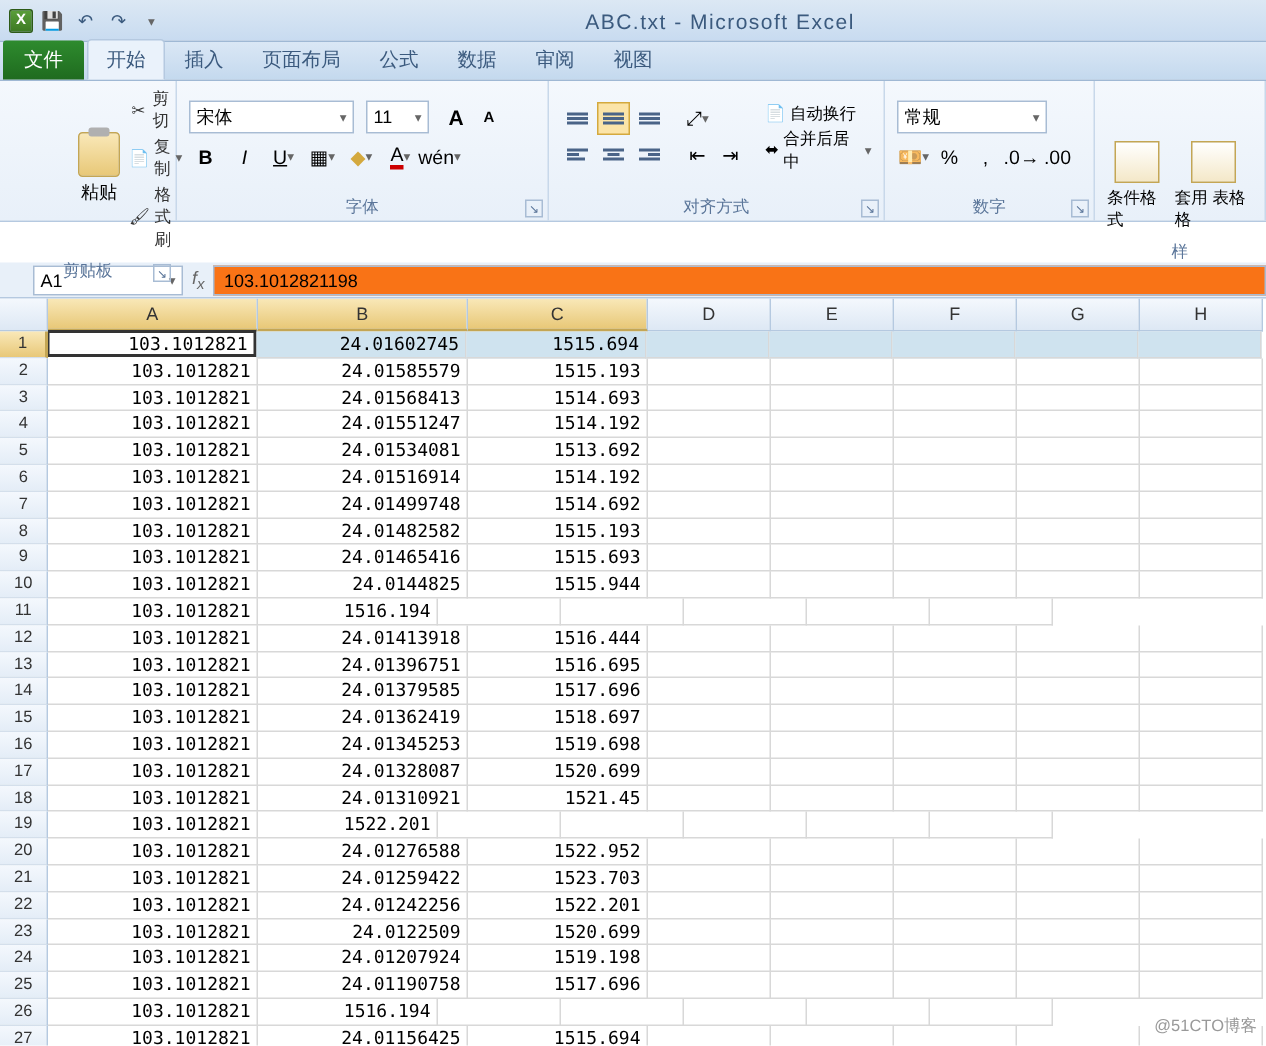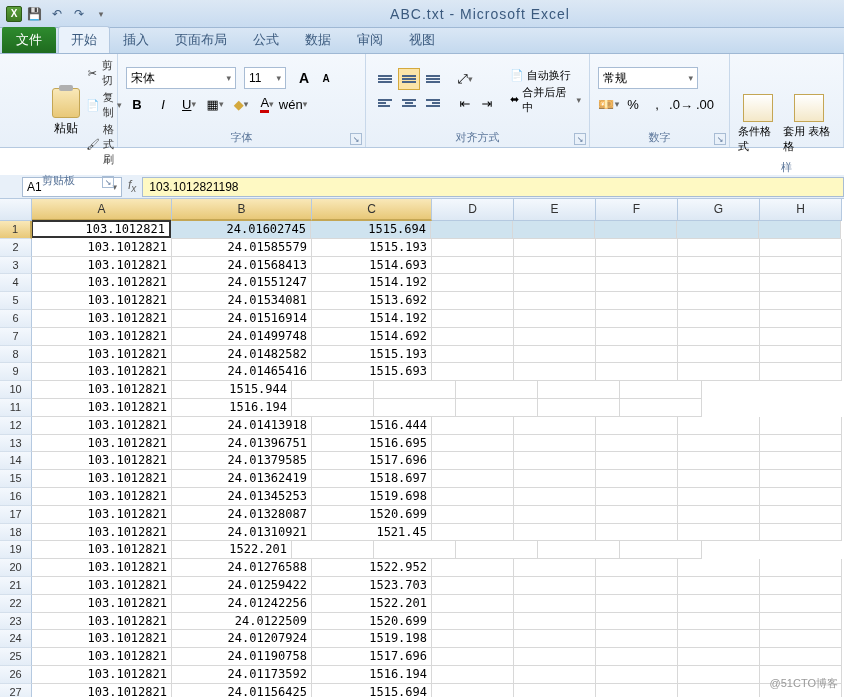--- a/index.html
+++ b/index.html
@@ -49,21 +49,21 @@
 .num-col { display: flex; flex-direction: column; gap: 4px; }
 .num-sel { width: 100px; height: 22px; border: 1px solid #a8bcd4; background: #fff; padding: 0 4px; display: flex; align-items: center; justify-content: space-between; font-size: 12px; }
 .num-btns { display: flex; gap: 2px; }
 
 .style-col { display: flex; flex-direction: column; align-items: center; gap: 2px; font-size: 11px; margin-top: 36px; }
 .style-icon { width: 30px; height: 28px; border: 1px solid #c4a654; background: linear-gradient(#fff,#f4e8c8); }
 
 .formula-bar { height: 24px; background: #e8f0f9; border-bottom: 1px solid #b5c9e0; display: flex; align-items: center; margin-top: 27px; }
 .name-box { width: 100px; height: 20px; border: 1px solid #a8bcd4; background: #fff; margin-left: 22px; padding: 0 4px; display: flex; align-items: center; justify-content: space-between; font-size: 12px; }
 .fx-btns { display: flex; align-items: center; padding: 0 6px; color: #666; font-size: 12px; gap: 4px; }
-.fx-input { flex: 1; height: 20px; border: 1px solid #a8bcd4; background: #fef9c3; padding: 0 6px; font-size: 12px; display: flex; align-items: center; }
+.fx-input { flex: 1; height: 20px; border: 1px solid #a8bcd4; background: #f97316; padding: 0 6px; font-size: 12px; display: flex; align-items: center; }
 
 .sheet { display: flex; height: 503px; overflow: hidden; }
 .rowhead-col { width: 32px; }
 .corner { height: 22px; background: linear-gradient(#f4f8fd,#dde8f4); border-right: 1px solid #b5c9e0; border-bottom: 1px solid #b5c9e0; }
 .rowhead { height: 17.8px; background: linear-gradient(#f4f8fd,#e4edf7); border-right: 1px solid #b5c9e0; border-bottom: 1px solid #d4dfeb; text-align: center; font-size: 11px; color: #333; line-height: 17px; }
 .rowhead.sel { background: linear-gradient(#f9e8b8,#e8c878); border-right: 2px solid #c4a654; }
 
 .grid-area { flex: 1; overflow: hidden; }
 .colheads { display: flex; height: 22px; }
 .colhead { background: linear-gradient(#f4f8fd,#dde8f4); border-right: 1px solid #b5c9e0; border-bottom: 1px solid #b5c9e0; text-align: center; font-size: 12px; color: #333; line-height: 21px; }
@@ -417,20 +417,21 @@
           <div class="cell c-b">24.01465416</div>
           <div class="cell c-c">1515.693</div>
           <div class="cell c-o"></div>
           <div class="cell c-o"></div>
           <div class="cell c-o"></div>
           <div class="cell c-o"></div>
           <div class="cell c-o"></div>
         </div>
         <div class="row">
           <div class="cell c-a">103.1012821</div>
+          <div class="cell c-b">24.0144825</div>
           <div class="cell c-c">1515.944</div>
           <div class="cell c-o"></div>
           <div class="cell c-o"></div>
           <div class="cell c-o"></div>
           <div class="cell c-o"></div>
           <div class="cell c-o"></div>
         </div>
         <div class="row">
           <div class="cell c-a">103.1012821</div>
           <div class="cell c-c">1516.194</div>
@@ -574,21 +575,20 @@
           <div class="cell c-b">24.01190758</div>
           <div class="cell c-c">1517.696</div>
           <div class="cell c-o"></div>
           <div class="cell c-o"></div>
           <div class="cell c-o"></div>
           <div class="cell c-o"></div>
           <div class="cell c-o"></div>
         </div>
         <div class="row">
           <div class="cell c-a">103.1012821</div>
-          <div class="cell c-b">24.01173592</div>
           <div class="cell c-c">1516.194</div>
           <div class="cell c-o"></div>
           <div class="cell c-o"></div>
           <div class="cell c-o"></div>
           <div class="cell c-o"></div>
           <div class="cell c-o"></div>
         </div>
         <div class="row">
           <div class="cell c-a">103.1012821</div>
           <div class="cell c-b">24.01156425</div>

